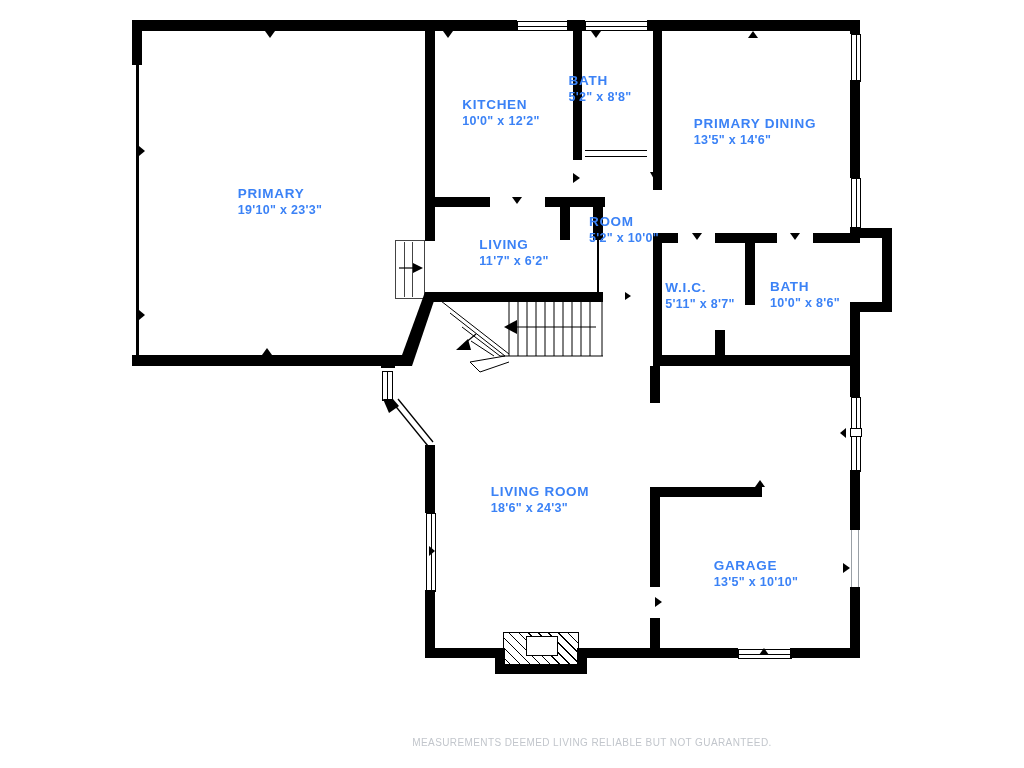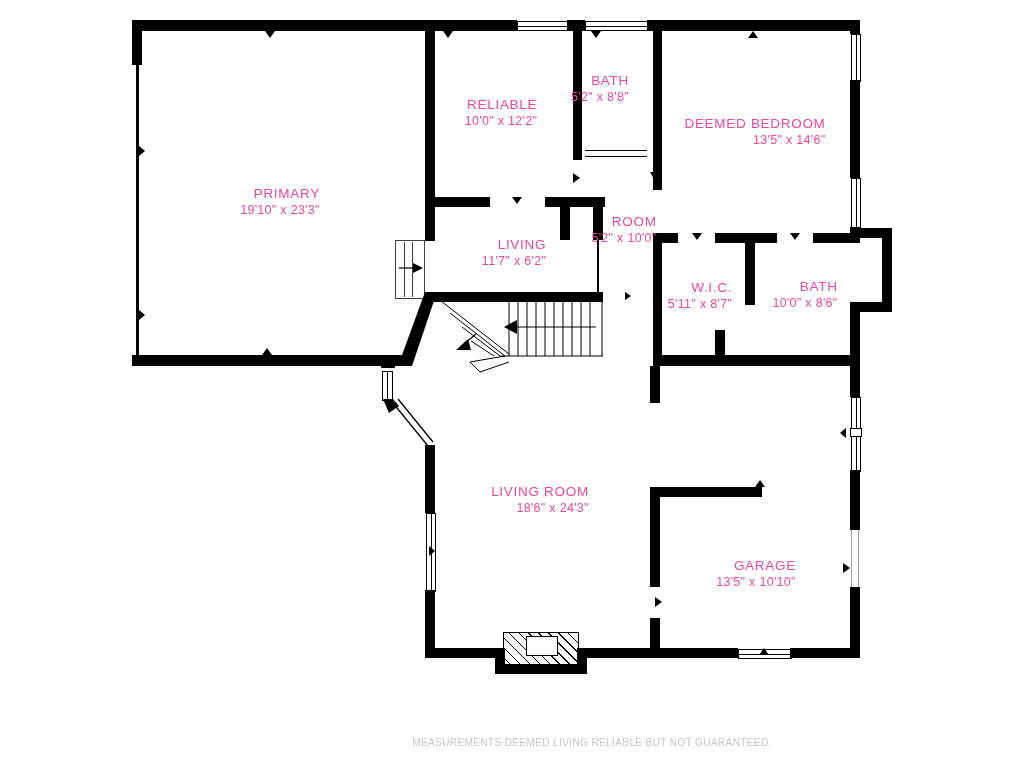--- a/index.html
+++ b/index.html
@@ -12,21 +12,21 @@
   .win-v{position:absolute;background:#fff;border:1px solid #000;}
   .win-v::before{content:"";position:absolute;top:0;bottom:0;left:50%;margin-left:-0.5px;width:1px;background:#000;}
   .mullion{position:absolute;background:#fff;border:1px solid #000;}
   .opening-v{position:absolute;background:#fff;border-left:1px solid #9aa0a6;border-right:1px solid #9aa0a6;}
   .dash-door{position:absolute;border-top:1px solid #000;border-bottom:1px solid #000;background:#fff;}
   .stoop{position:absolute;border:1px solid #444;background:#fff;}
   .stoop-line{position:absolute;background:#444;width:1px;top:1px;bottom:1px;}
   .fp-hatch{position:absolute;border:1px solid #000;
             background:repeating-linear-gradient(45deg,#fff 0 6px,#000 6px 7px);}
   .fp-box{position:absolute;background:#fff;border:1px solid #000;}
-  .room-label{position:absolute;transform:translateX(-50%);text-align:right;color:#ec4899;white-space:nowrap;}
+  .room-label{position:absolute;transform:translateX(-50%);text-align:left;color:#3b82f6;white-space:nowrap;font-weight:bold;}
   .room-name{font-size:13.5px;letter-spacing:.7px;line-height:17px;}
   .room-dims{font-size:12.5px;letter-spacing:.3px;line-height:17px;}
   .disclaimer{position:absolute;transform:translateX(-50%);font-size:10px;letter-spacing:.4px;
               color:#c2c6cc;white-space:nowrap;}
   svg.overlay{position:absolute;left:0;top:0;pointer-events:none;}
 </style>
 </head>
 <body>
 
 <div id="plan">
@@ -182,29 +182,29 @@
       <polygon points="759,655 769,655 764,648"></polygon>
       <polygon points="655,597 662,602 655,607"></polygon>
     </g>
   </svg>
 
   <div class="room-label" style="left:280px;top:185px">
     <div class="room-name">PRIMARY</div>
     <div class="room-dims">19'10" x 23'3"</div>
   </div>
   <div class="room-label" style="left:501px;top:96px">
-    <div class="room-name">RELIABLE</div>
+    <div class="room-name">KITCHEN</div>
     <div class="room-dims">10'0" x 12'2"</div>
   </div>
   <div class="room-label" style="left:600px;top:72px">
     <div class="room-name">BATH</div>
     <div class="room-dims">5'2" x 8'8"</div>
   </div>
   <div class="room-label" style="left:755px;top:115px">
-    <div class="room-name">DEEMED BEDROOM</div>
+    <div class="room-name">PRIMARY DINING</div>
     <div class="room-dims">13'5" x 14'6"</div>
   </div>
   <div class="room-label" style="left:624px;top:213px">
     <div class="room-name">ROOM</div>
     <div class="room-dims">5'2" x 10'0"</div>
   </div>
   <div class="room-label" style="left:514px;top:236px">
     <div class="room-name">LIVING</div>
     <div class="room-dims">11'7" x 6'2"</div>
   </div>

